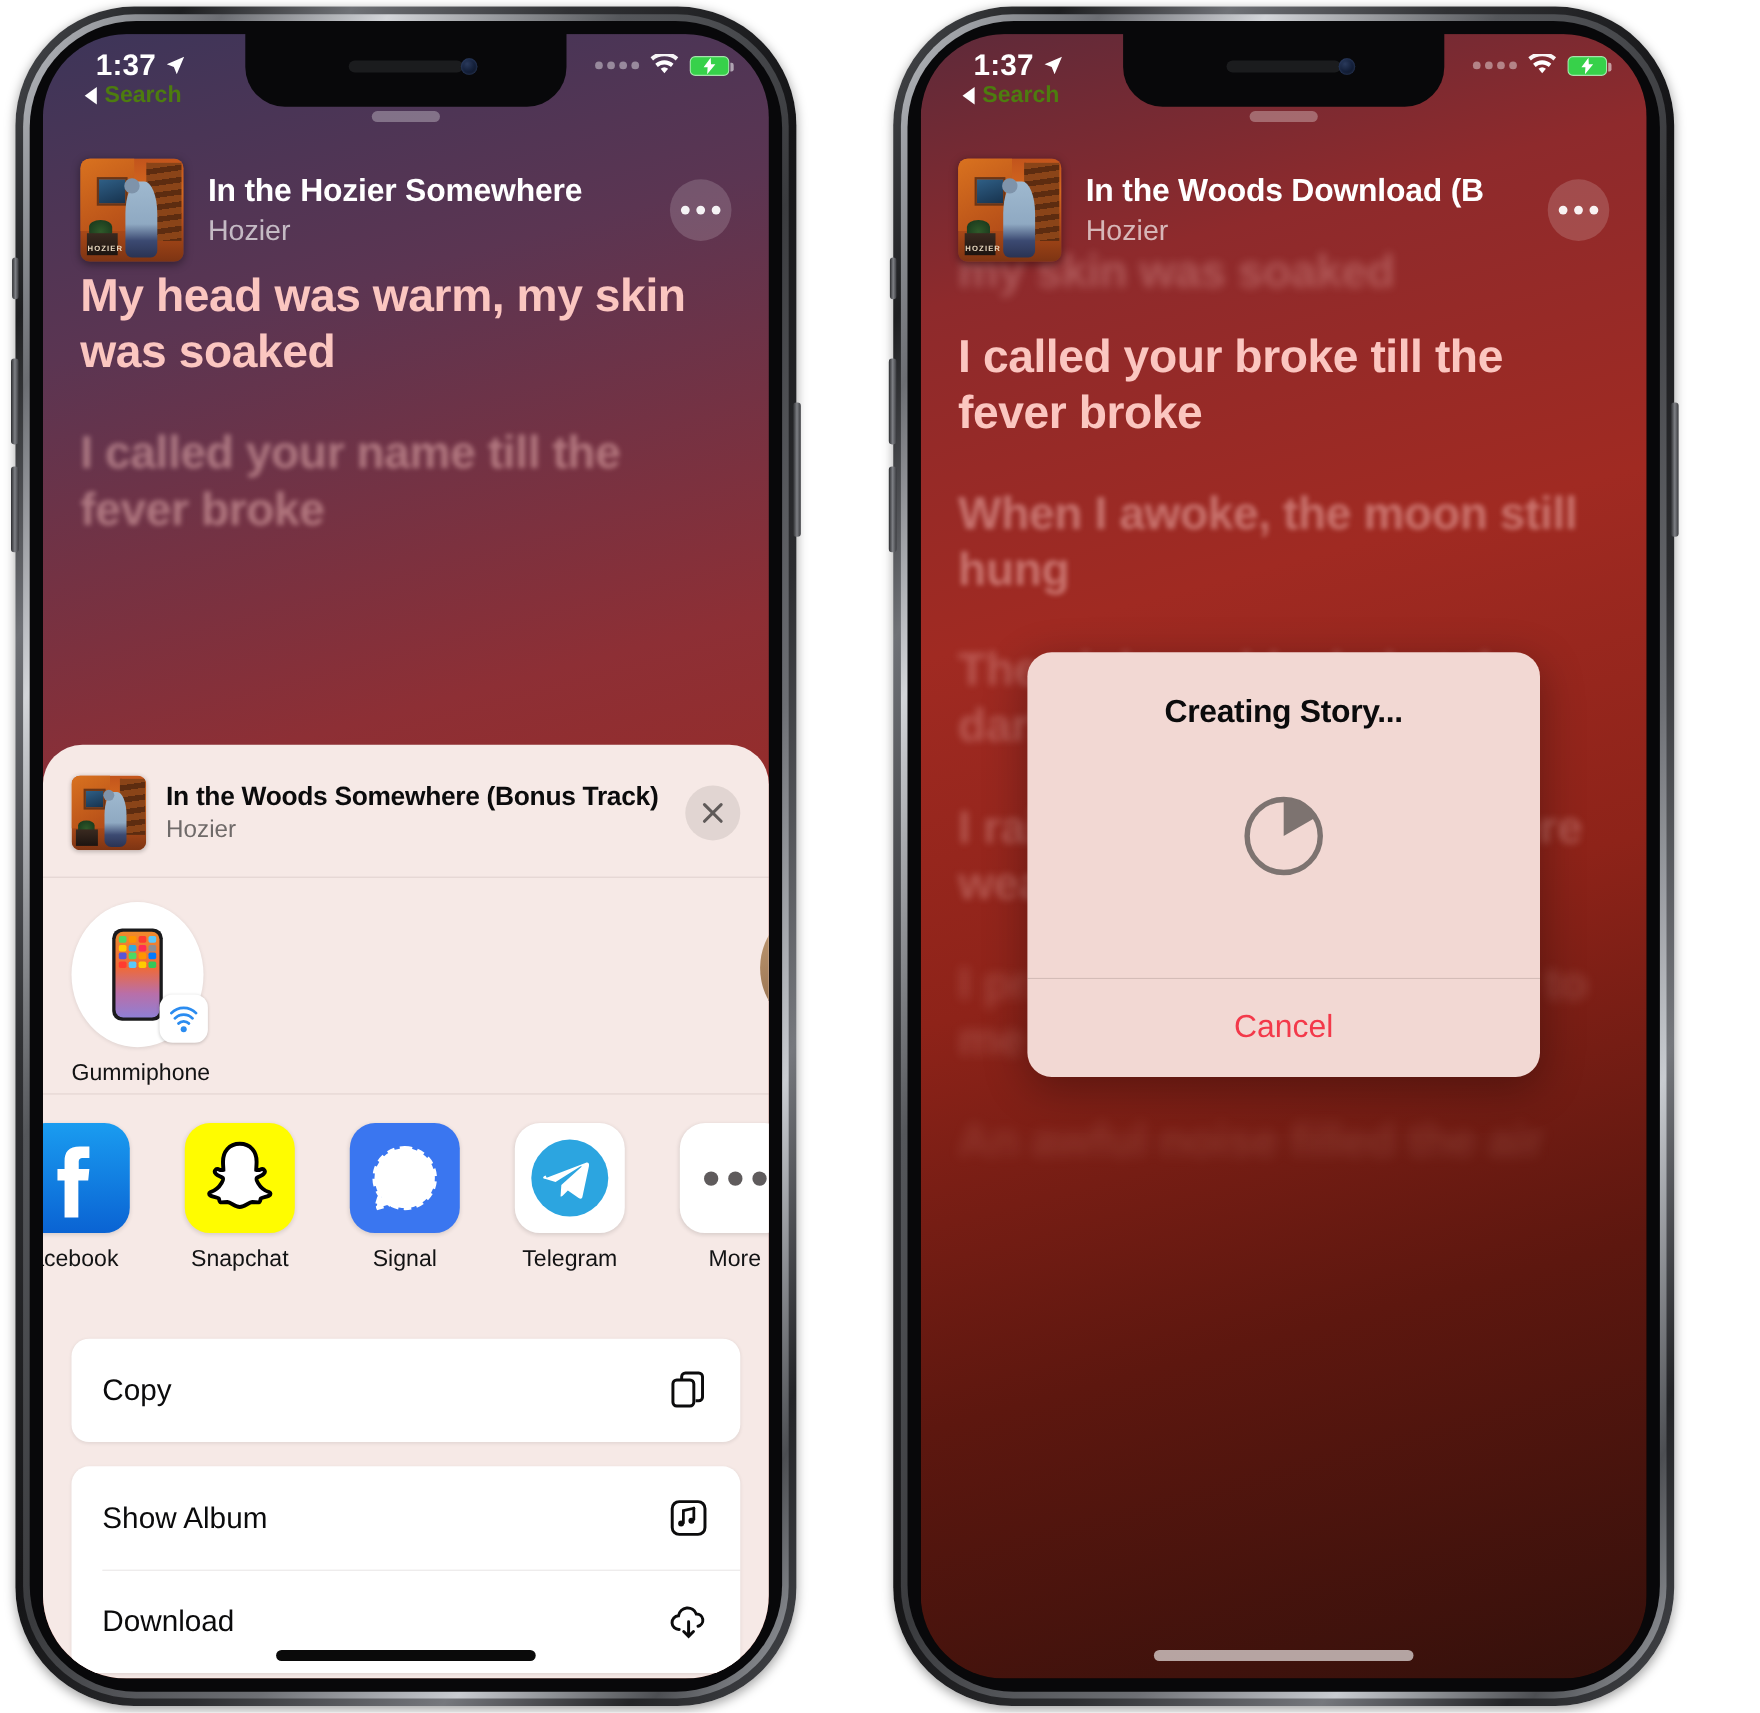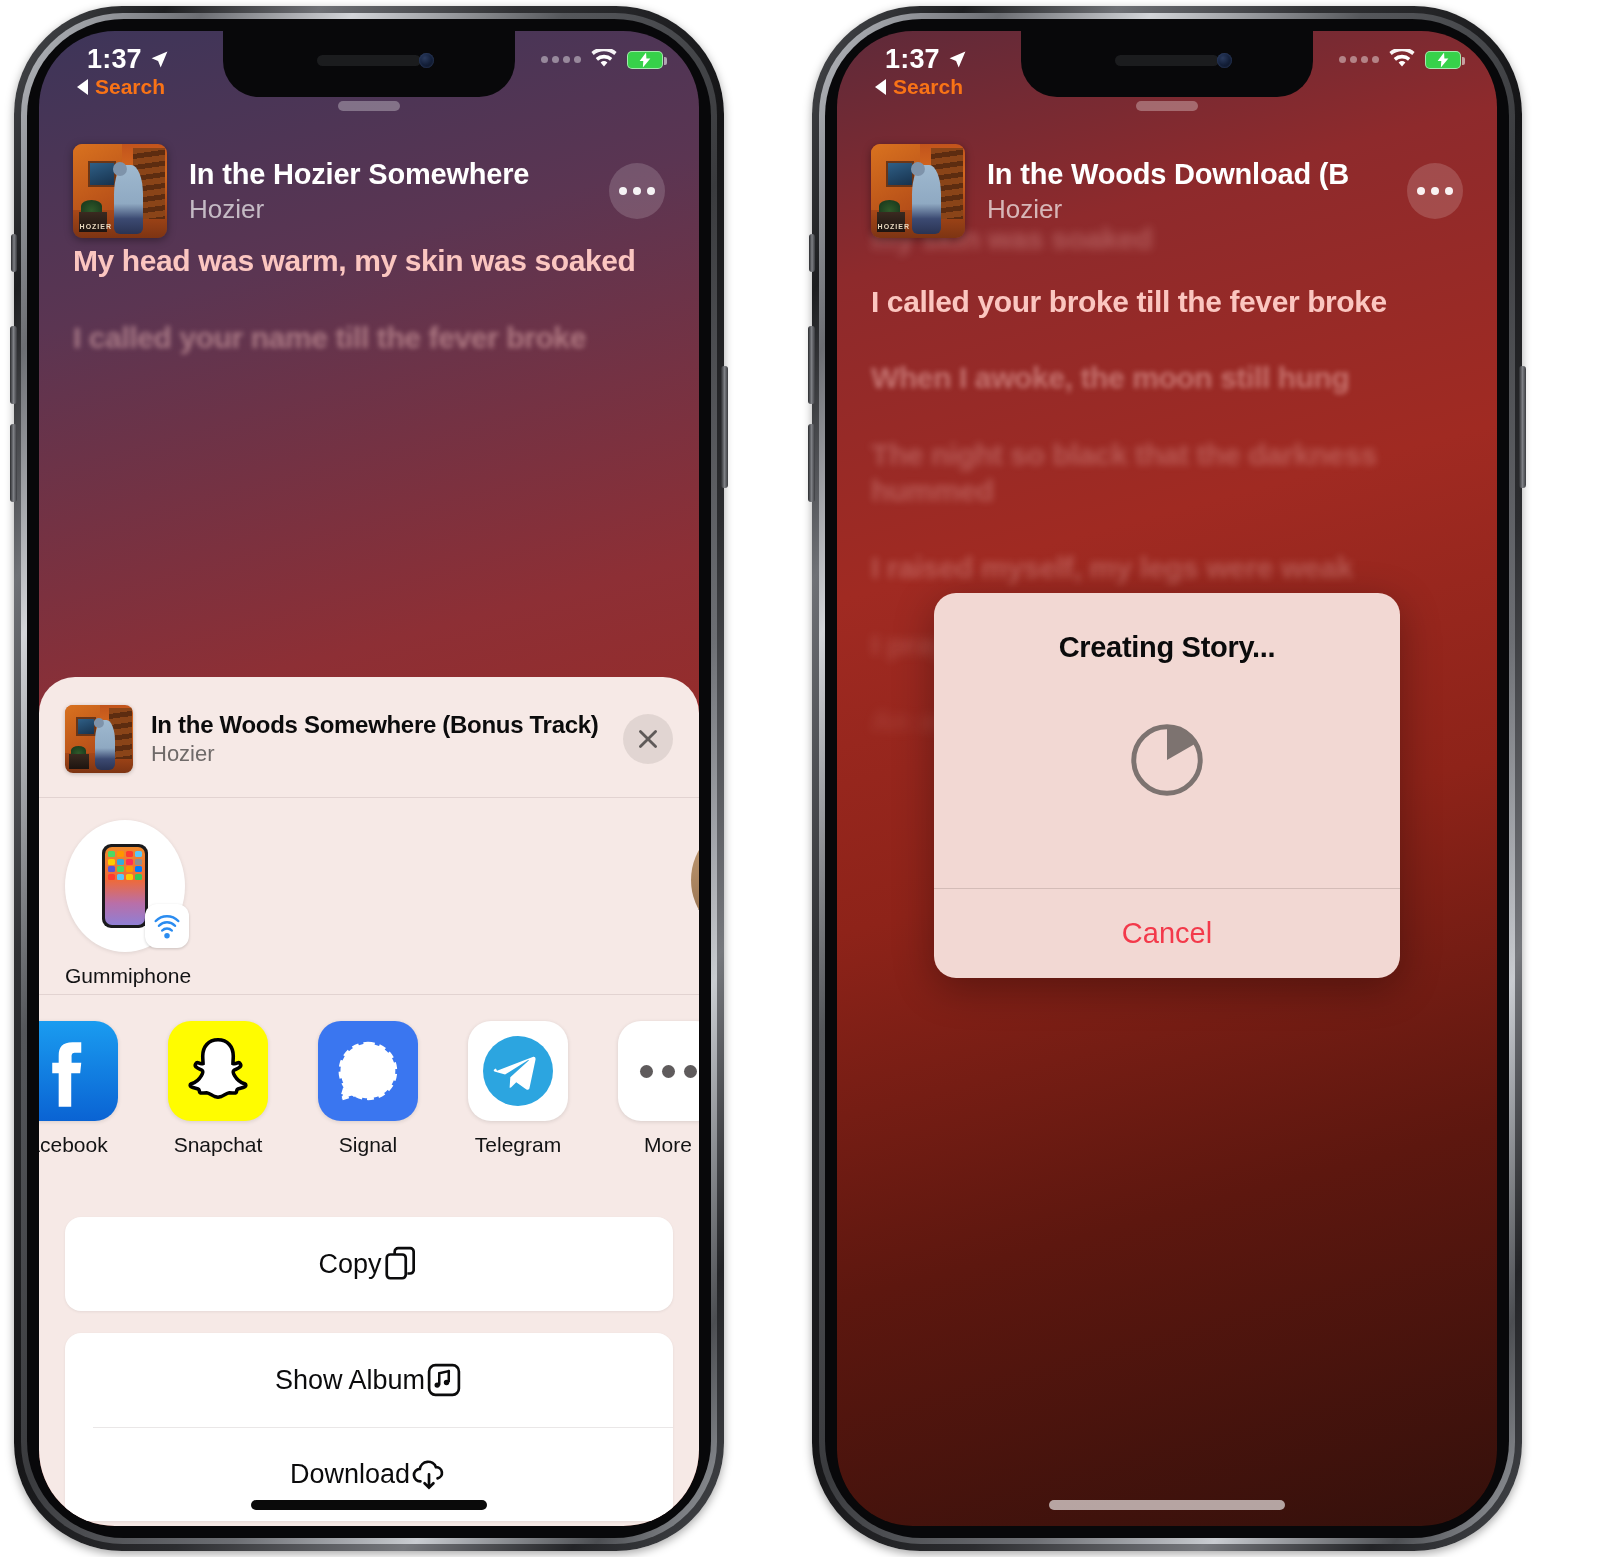--- a/index.html
+++ b/index.html
@@ -74,21 +74,21 @@
   .sig-dots i { width:7px; height:7px; border-radius:50%; background:rgba(255,255,255,.42); display:block; }
   .batt { position:relative; width:36px; height:18px; border-radius:5px;
           background:#37d14a; border:1.6px solid rgba(255,255,255,.55); }
   .batt::after { content:""; position:absolute; right:-5px; top:5px; width:3px; height:8px;
                  border-radius:0 2px 2px 0; background:rgba(255,255,255,.55); }
   .bolt { position:absolute; left:50%; top:50%; transform:translate(-50%,-50%); width:12px; height:15px; }
 
   
   .back-search { position:absolute; left:38px; top:44px; z-index:45;
                  display:flex; align-items:center; gap:7px;
-                 font-size:21px; font-weight:600; color:#f97316; }
+                 font-size:21px; font-weight:600; color:#4d7c0f; }
   .tri-left { width:0; height:0; border-top:8px solid transparent; border-bottom:8px solid transparent;
               border-right:11px solid #fff; }
 
   
   .grabber { position:absolute; left:50%; top:70px; transform:translateX(-50%);
              width:62px; height:10px; border-radius:5px; background:rgba(255,255,255,.30); z-index:44; }
 
   
   .np { position:absolute; left:0; right:0; top:108px; height:104px;
         display:flex; align-items:center; padding:0 34px; z-index:42; }
@@ -117,21 +117,21 @@
               width:15%; height:15%; background:#7e93aa; border-radius:50%; }
   .aa-table { position:absolute; left:6%; bottom:6%; width:30%; height:22%;
               background:linear-gradient(180deg,#3a2a20,#1d1410); }
   .aa-plant { position:absolute; left:9%; bottom:27%; width:22%; height:13%;
               background:radial-gradient(ellipse at 50% 80%,#2f5a2a,#16331a); border-radius:50% 50% 14% 14%; }
   .aa-txt   { position:absolute; left:7%; bottom:9%; font-size:7px; font-weight:700;
               color:#e8d8bf; letter-spacing:1px; }
 
   
   .lyrics { position:absolute; left:0; right:0; top:212px; bottom:0; padding:0 34px; z-index:41; }
-  .ly { font-size:30px; font-weight:800; line-height:1.22; letter-spacing:-.4px;
+  .ly { font-size:42px; font-weight:800; line-height:1.22; letter-spacing:-.4px;
         margin-bottom:40px; }
   .ly.active { color:#fbc6c0; }
   .ly.dim1   { color:rgba(252,200,196,.46); filter:blur(2.4px); }
   .ly.dim2   { color:rgba(252,200,196,.30); filter:blur(3.6px); }
   .ly.dim3   { color:rgba(252,200,196,.20); filter:blur(4.6px); }
   .ly.dim4   { color:rgba(252,200,196,.13); filter:blur(5.6px); }
   .ly.above  { color:rgba(252,200,196,.30); filter:blur(4px); }
 
   
   .sheet { position:absolute; left:0; right:0; bottom:0; top:646px;
@@ -184,21 +184,21 @@
   .ico-sc  { background:#fffc00; }
   .ico-sg  { background:#3a76f0; }
   .ico-tg  { background:#fff; }
   .ico-more{ background:#fff; display:flex; gap:9px; }
   .ico-more i { width:13px; height:13px; border-radius:50%; background:#5f5b5c; display:block; }
 
   
   .actions { padding:22px 26px 0 26px; }
   .act-group { background:#fff; border-radius:16px; overflow:hidden; margin-bottom:22px;
                box-shadow:0 1px 3px rgba(0,0,0,.07); }
-  .act-row { display:flex; align-items:center; justify-content:center;
+  .act-row { display:flex; align-items:center; justify-content:space-between;
              padding:28px 28px; font-size:27px; color:#0b0b0c; position:relative; }
   .act-row + .act-row::before { content:""; position:absolute; left:28px; right:0; top:0;
                                 height:1px; background:rgba(90,70,68,.13); }
   .act-ico { width:38px; height:38px; flex:0 0 38px; }
 
   
   .alert { position:absolute; left:50%; top:562px; transform:translateX(-50%);
            width:466px; border-radius:22px; background:#f2d8d3; z-index:70;
            box-shadow:0 10px 40px rgba(0,0,0,.32); overflow:hidden; }
   .alert-body { padding:38px 26px 34px; text-align:center; }

